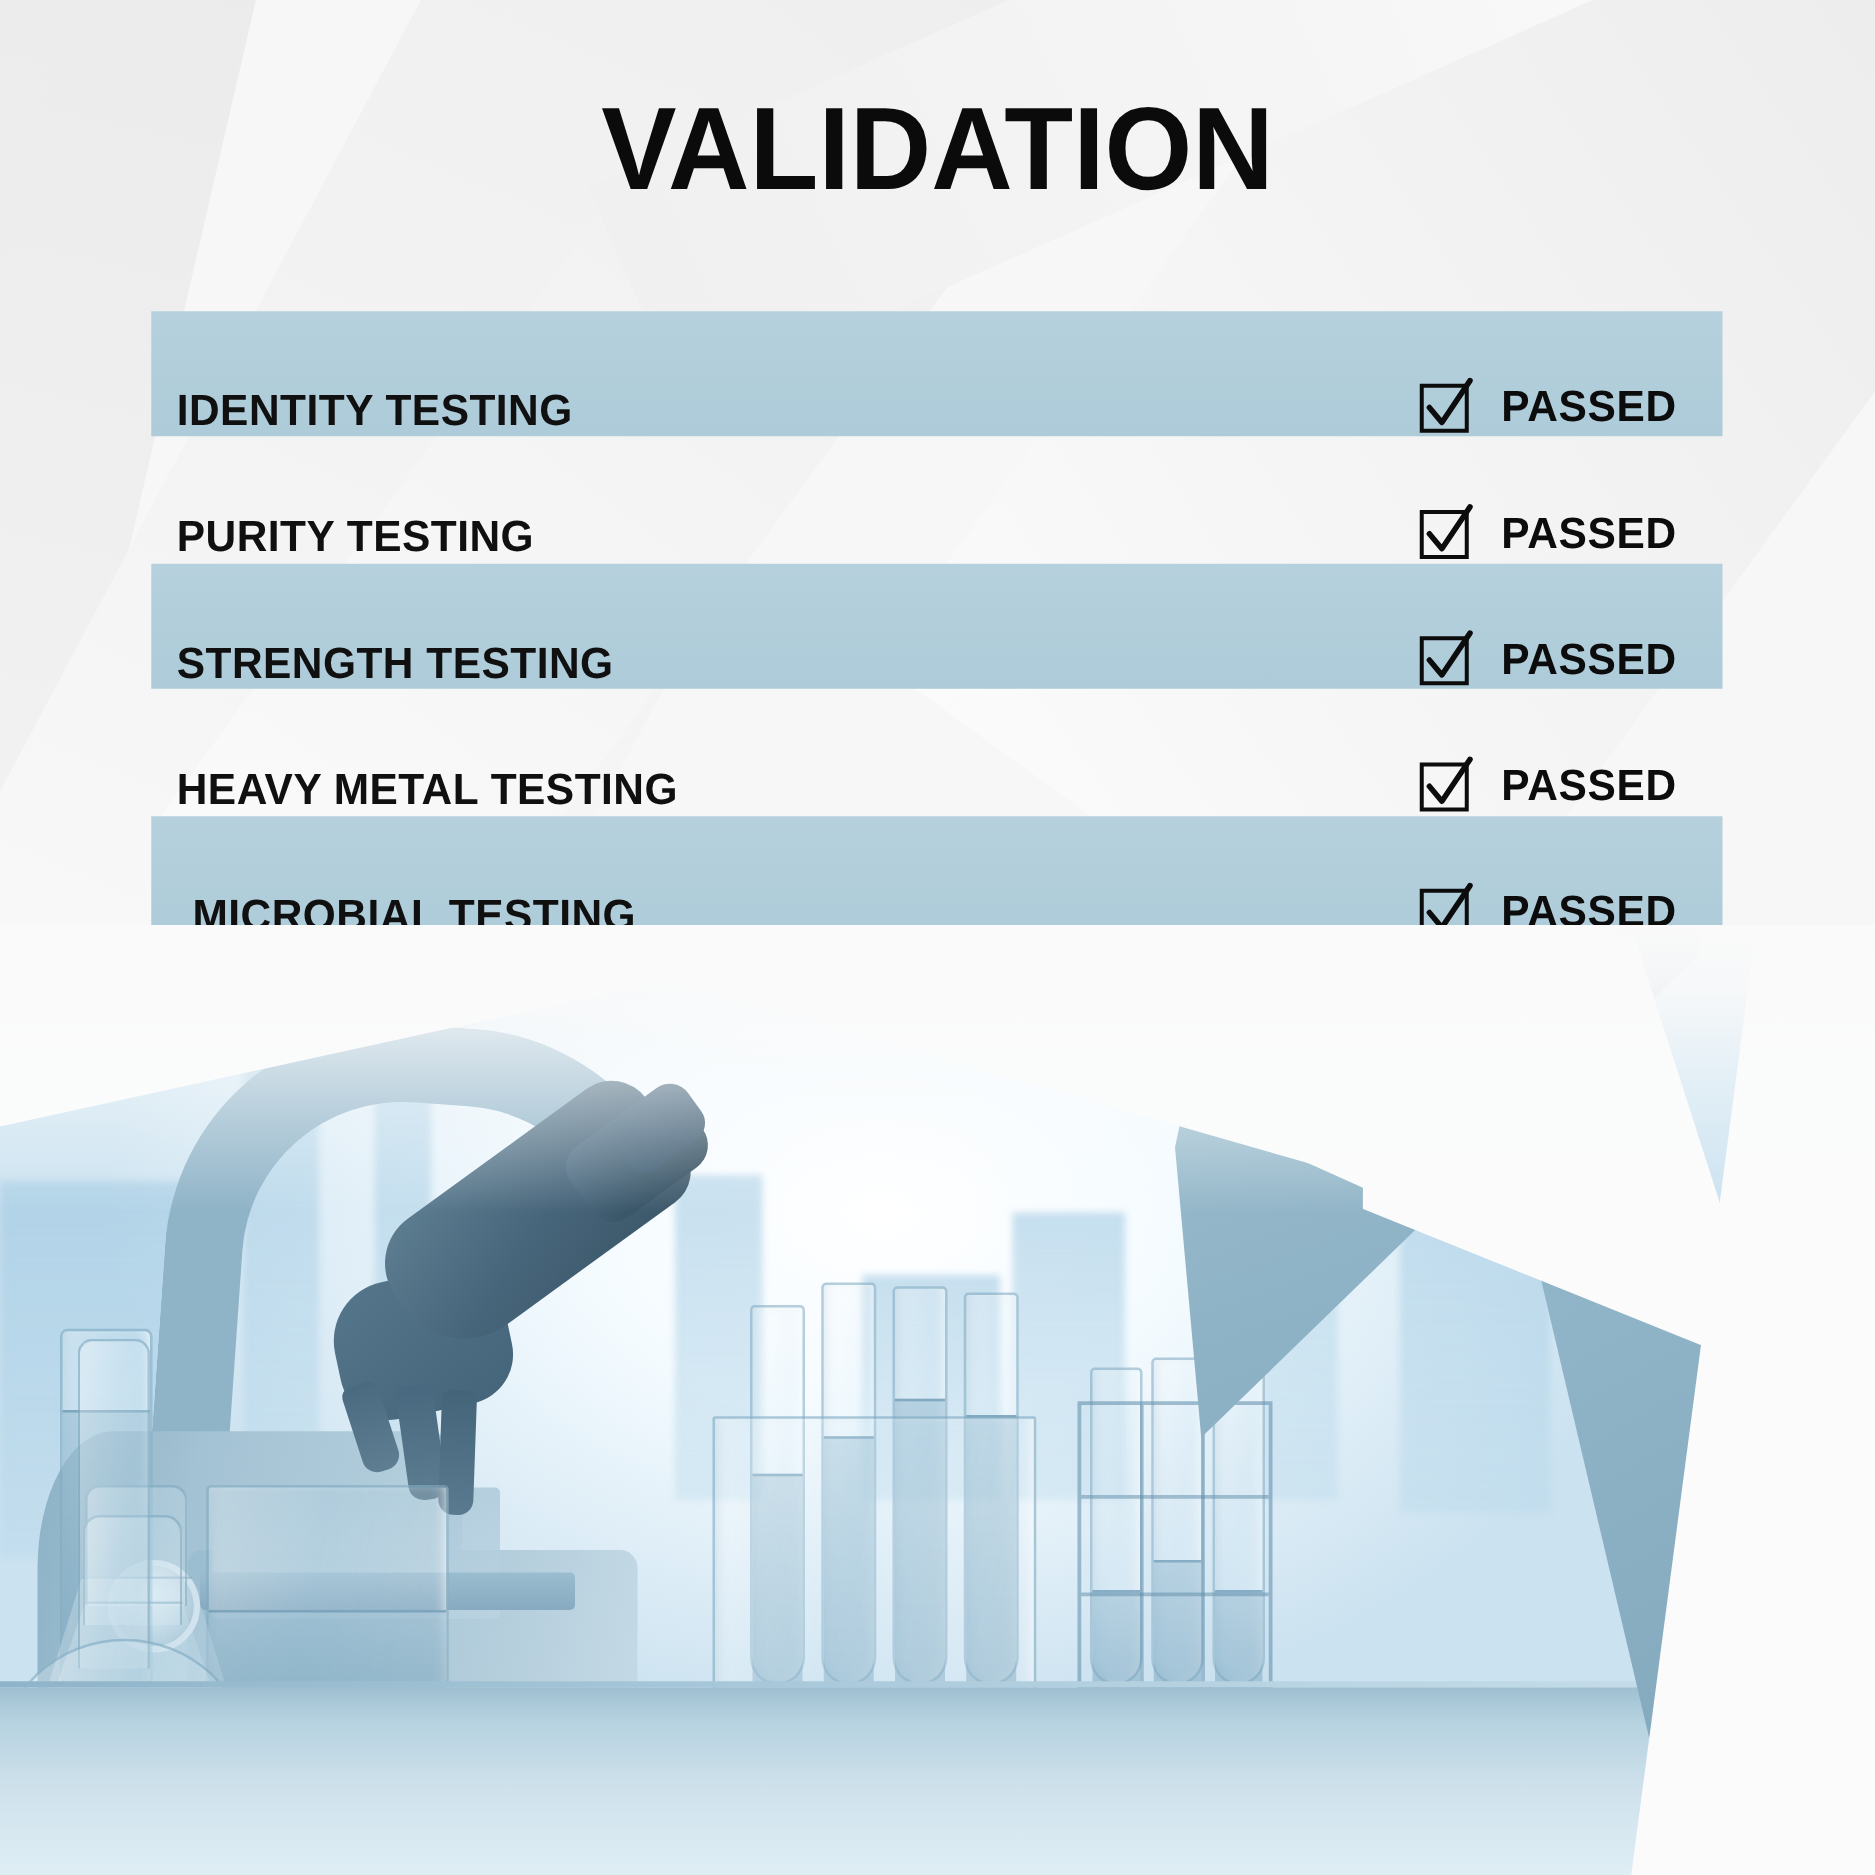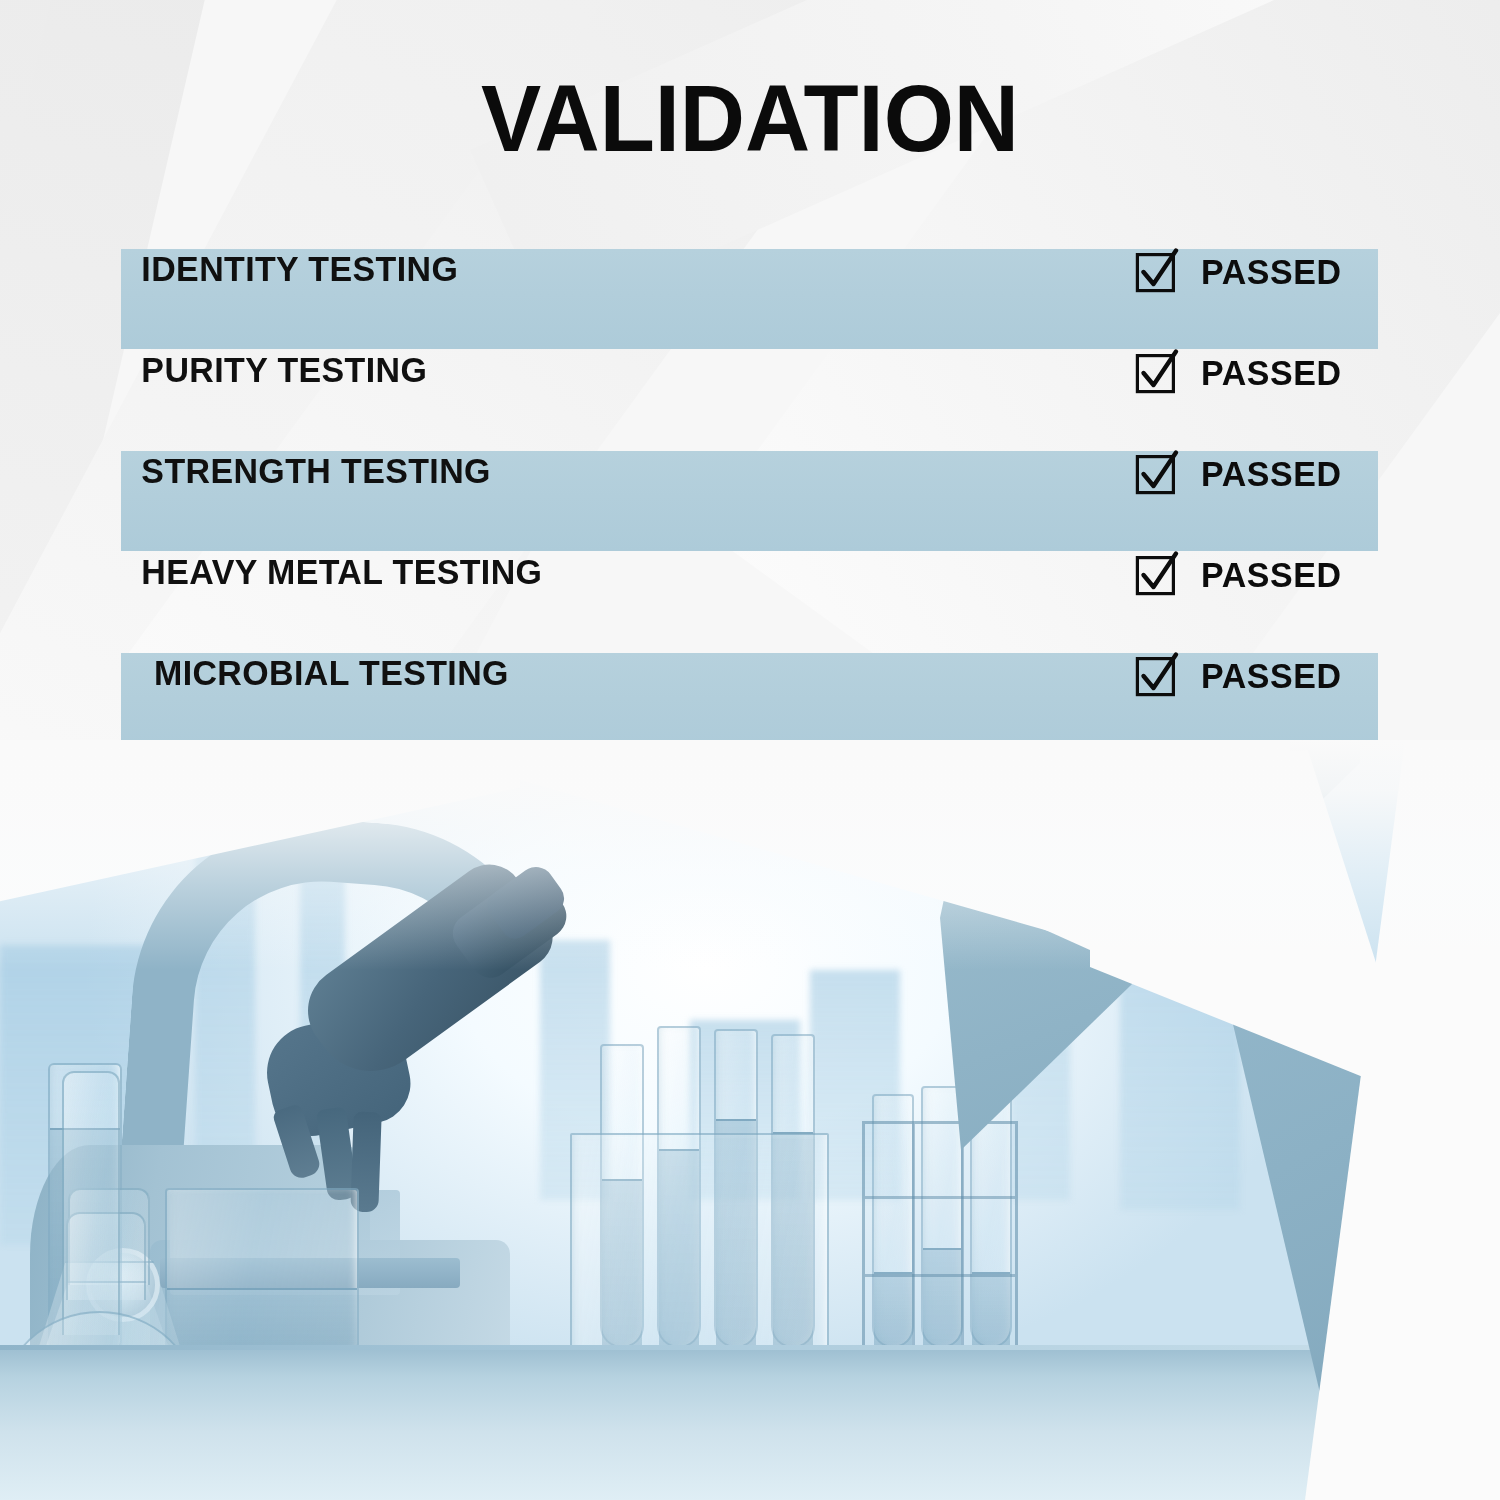--- a/index.html
+++ b/index.html
@@ -95,21 +95,21 @@
   .checklist {
     position: absolute;
     left: 121px;
     top: 249px;
     width: 1257px;
   }
   .row {
     position: relative;
     height: 100px;
     display: flex;
-    align-items: flex-start;
+    align-items: flex-end;
     margin-bottom: 1px;
   }
   .row.banded {
     background: linear-gradient(180deg, #b6d1dd 0%, #b2cedb 45%, #adcbd9 100%);
   }
   .row.plain { background: transparent; }
 
   .row-label {
     font-size: 35px;
     font-weight: 600;

